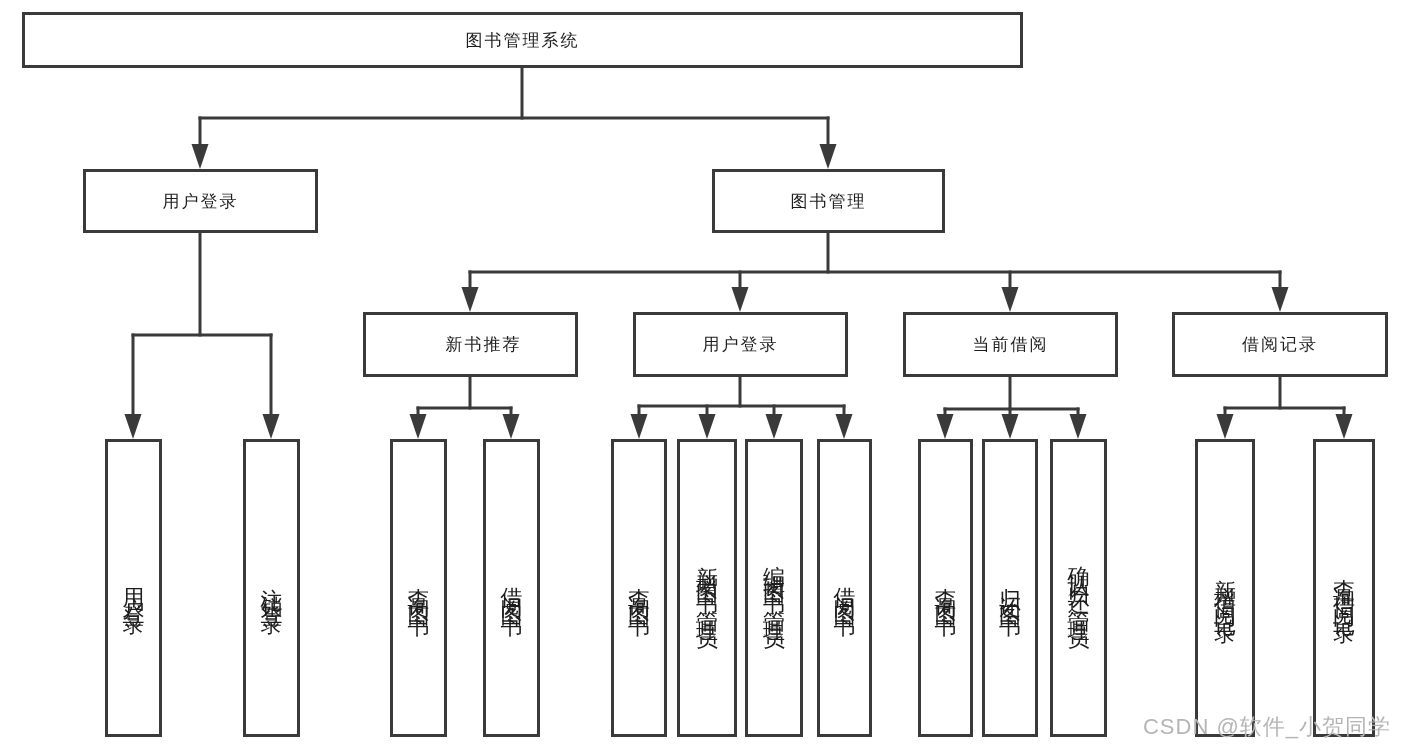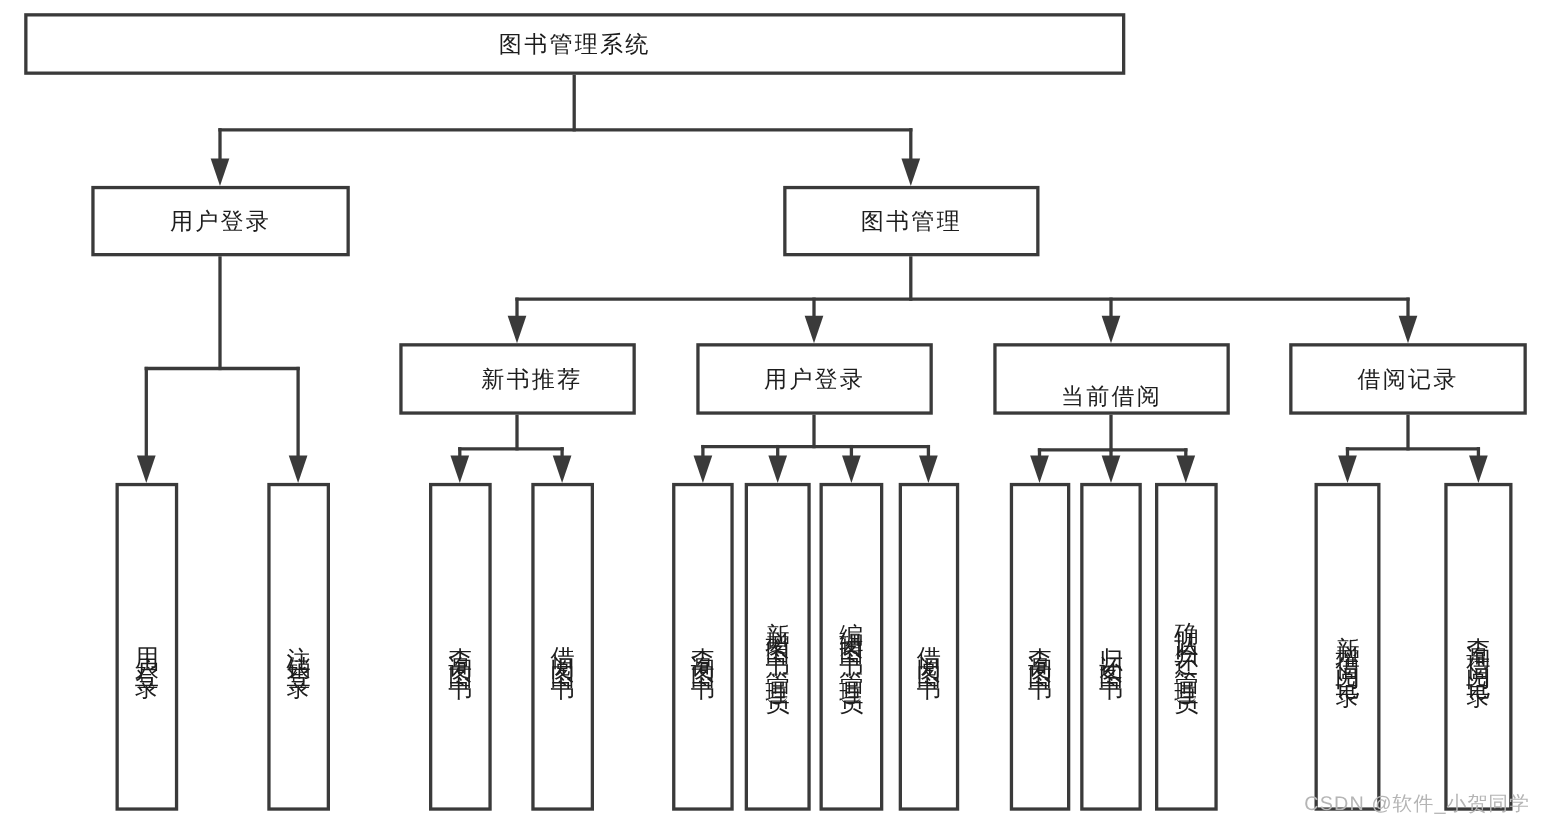--- a/index.html
+++ b/index.html
@@ -26,39 +26,39 @@
     background: var(--box-bg, #ffffff);
     border: 3px solid var(--box-border, #3a3a3a);
     display: flex;
     align-items: center;
     justify-content: center;
     color: var(--text, #1d1d1d);
     z-index: 2;
   }
 
   .node.h .label {
-    font-size: 21px;
+    font-size: 17px;
     letter-spacing: 2px;
     white-space: nowrap;
   }
 
   .node.v .label {
     writing-mode: vertical-rl;
     text-orientation: mixed;
     font-size: 22px;
     letter-spacing: 9px;
     line-height: 1;
     white-space: nowrap;
   }
 
   .watermark {
     position: absolute;
     right: 14px;
     bottom: 5px;
-    font-size: 18px;
+    font-size: 22px;
     letter-spacing: 1px;
     color: var(--watermark, #b5b5b5);
     z-index: 5;
     white-space: nowrap;
   }
 </style>
 </head>
 <body>
 
 <div id="stage">
@@ -125,21 +125,21 @@
     </div>
     <div class="node h" style="left: 712px; top: 169px; width: 233px; height: 64px;">
       <span class="label">图书管理</span>
     </div>
     <div class="node h" style="left: 363px; top: 312px; width: 215px; height: 65px; padding-left: 26px;">
       <span class="label">新书推荐</span>
     </div>
     <div class="node h" style="left: 633px; top: 312px; width: 215px; height: 65px;">
       <span class="label">用户登录</span>
     </div>
-    <div class="node h" style="left: 903px; top: 312px; width: 215px; height: 65px; align-items: flex-end;">
+    <div class="node h" style="left: 903px; top: 312px; width: 215px; height: 65px;">
       <span class="label">当前借阅</span>
     </div>
     <div class="node h" style="left: 1172px; top: 312px; width: 216px; height: 65px;">
       <span class="label">借阅记录</span>
     </div>
     <div class="node v" style="left: 105px; top: 439px; width: 57px; height: 298px;">
       <span class="label">用户登录</span>
     </div>
     <div class="node v" style="left: 243px; top: 439px; width: 57px; height: 298px;">
       <span class="label">注销登录</span>

